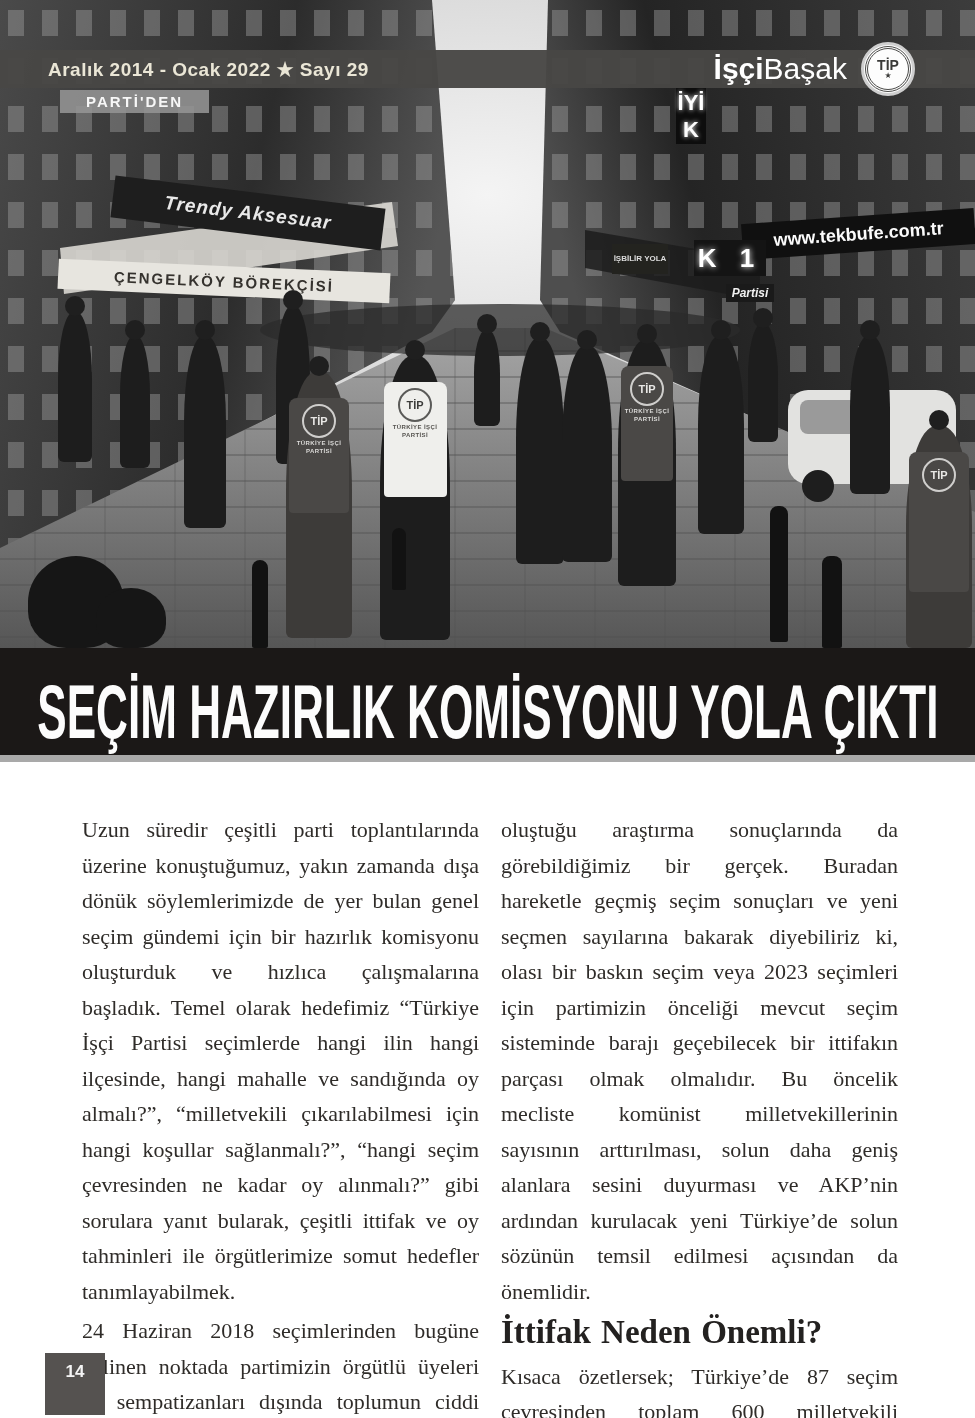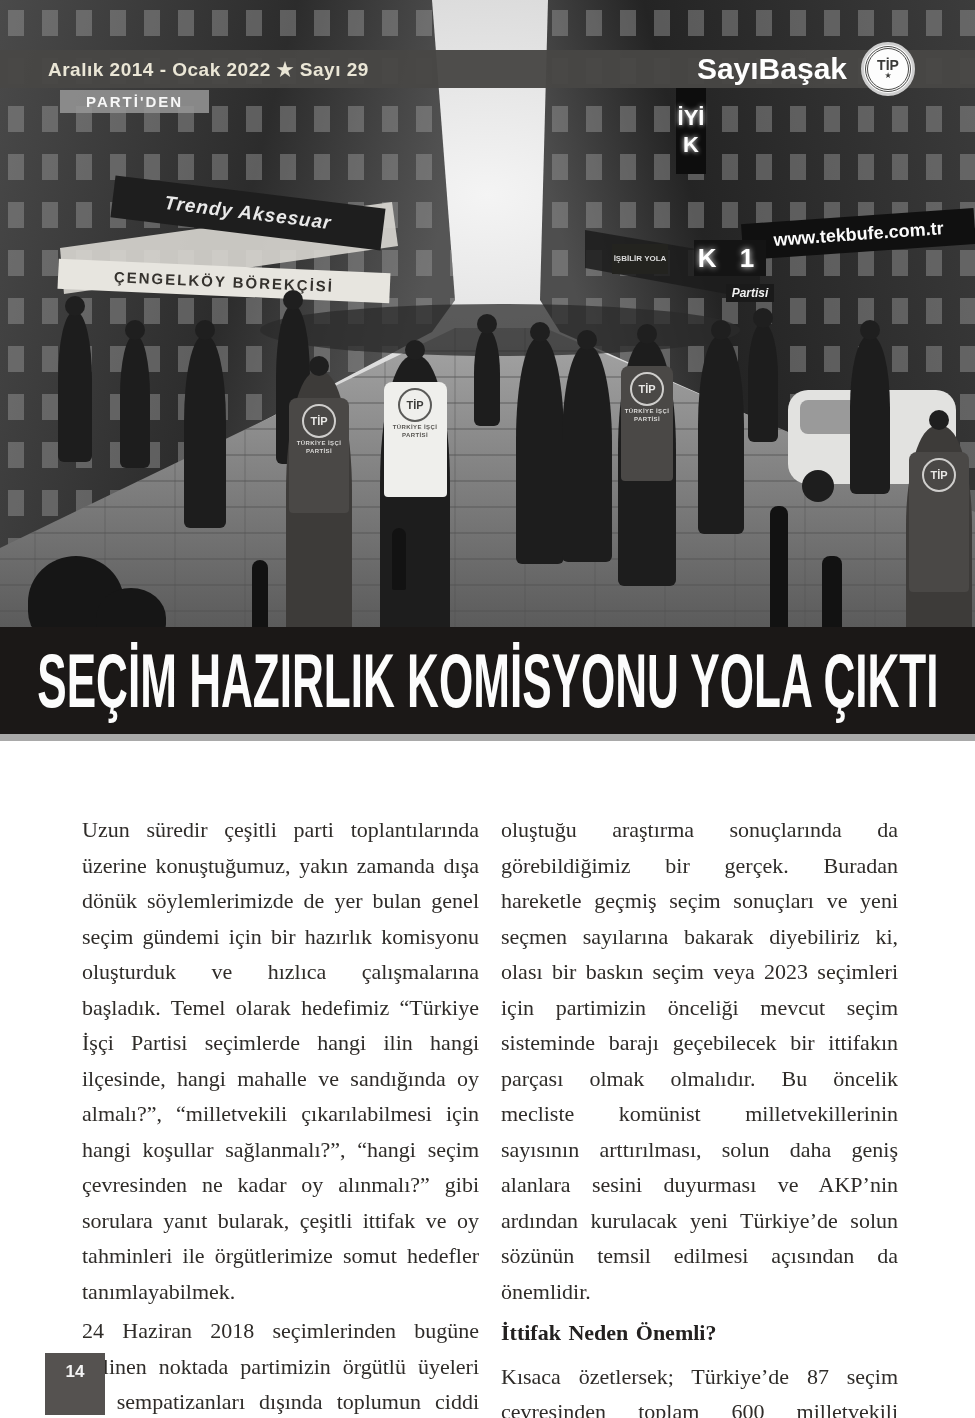--- a/index.html
+++ b/index.html
@@ -19,21 +19,21 @@
   .sign-tekbufe{left:742px;top:216px;width:233px;height:36px;background:#101010;color:#fbfbfb;
         transform:rotate(-4deg);font-size:18px;font-weight:bold;}
   .sign-k1{left:694px;top:240px;width:72px;height:36px;background:#141414;color:#ffffff;
         font-size:26px;font-weight:bold;letter-spacing:8px;text-shadow:0 0 6px #fff;}
   .sign-erikli{left:726px;top:284px;width:48px;height:18px;background:#1a1a1a;color:#f0f0f0;
         font-size:12px;font-weight:bold;font-style:italic;}
   .sign-isbilir{left:612px;top:244px;width:56px;height:30px;background:#23231f;color:#ddd;
         font-size:8px;font-weight:bold;text-align:center;line-height:1.2;}
   .sign-iyik{left:676px;top:88px;width:30px;background:#0d0d0d;color:#fdfdfd;
         font-size:22px;font-weight:bold;line-height:27px;text-align:center;
-        word-break:break-all;padding:16px 0;text-shadow:0 0 5px #fff;}
+        word-break:break-all;padding:1px 0;text-shadow:0 0 5px #fff;}
 
   .person{position:absolute;background:#1d1d1d;border-radius:45% 45% 6px 6px;}
   .person::before{content:"";position:absolute;left:50%;top:-16px;transform:translateX(-50%);
         width:20px;height:20px;border-radius:50%;background:#1f1f1f;}
   .person.light{background:#3d3b39;}
   .vest{position:absolute;left:5%;top:26px;width:90%;height:115px;background:#efefec;
         border-radius:8px 8px 4px 4px;display:flex;flex-direction:column;align-items:center;
         justify-content:flex-start;gap:2px;padding-top:6px;box-sizing:border-box;}
   .vest.dark{background:#4a4846;color:#ddd;}
   .vest-logo{width:30px;height:30px;border-radius:50%;border:2px solid #5a5a58;color:#3c3c3a;
@@ -46,48 +46,48 @@
   .bollard{position:absolute;background:#121212;border-radius:8px 8px 2px 2px;}
   .trash{position:absolute;background:#161616;border-radius:50% 50% 40% 40%;}
 
   
   .masthead{position:absolute;left:0;top:50px;width:975px;height:38px;
         background:rgba(72,71,69,0.96);display:flex;align-items:center;
         font-family:"Liberation Sans", sans-serif;}
   .issue-info{margin-left:48px;color:#eae6d6;font-size:19px;font-weight:bold;letter-spacing:.5px;}
   .brand{position:absolute;right:128px;top:2px;color:#ffffff;font-size:30px;}
   .brand b{font-weight:800;}
-  .brand span{font-weight:700;}
+  .brand span{font-weight:400;}
   .tip-logo{position:absolute;right:60px;top:-8px;width:54px;height:54px;border-radius:50%;
         background:#fdfdfd;border:3px solid #cfcfcf;box-sizing:border-box;
         display:flex;align-items:center;justify-content:center;}
   .tip-logo .ring{width:40px;height:40px;border-radius:50%;border:3px double #4a4a48;
         display:flex;flex-direction:column;align-items:center;justify-content:center;}
   .tip-logo .tip-txt{font-family:"Liberation Sans", sans-serif;font-weight:800;
         font-size:14px;color:#3a3a38;line-height:1;}
   .tip-logo .tip-star{font-size:8px;color:#3a3a38;line-height:1;}
 
   .section-badge{position:absolute;left:60px;top:90px;padding:3px 26px;
         background:rgba(148,148,148,0.88);color:#f7f7f7;
         font-family:"Liberation Sans", sans-serif;font-size:15px;font-weight:bold;letter-spacing:2px;}
 
   
-  .headline-band{position:absolute;left:0;top:627px;width:975px;height:107px;background:#1b1817;
-        border-bottom:7px solid #a9a9a9;display:flex;align-items:center;justify-content:center;
+  .headline-band{position:absolute;left:0;top:648px;width:975px;height:107px;background:#1b1817;
+        border-bottom:7px solid #a9a9a9;display:flex;align-items:flex-end;justify-content:center;
         box-sizing:content-box;}
   .headline-band h1{margin:0;color:#fcfcfc;font-family:"Liberation Sans", sans-serif;
         font-weight:800;font-size:76px;white-space:nowrap;transform:scaleX(0.58);
         transform-origin:center;letter-spacing:0;}
 
   
   .article{position:absolute;left:82px;top:812px;width:816px;display:flex;gap:22px;
         color:#2f2c29;}
   .col{width:397px;font-size:22px;line-height:35.5px;text-align:justify;word-spacing:2px;}
   .col p{margin:0 0 4px 0;}
-  .col h2{font-size:22px;margin:6px 0 8px 0;color:#232120;}
+  .col h2{font-size:33px;margin:6px 0 8px 0;color:#232120;}
 
   
   .page-num{position:absolute;left:45px;top:1353px;width:60px;height:62px;background:#555250;
         color:#f4f4f4;font-family:"Liberation Sans", sans-serif;font-size:17px;font-weight:bold;
         display:flex;justify-content:center;padding-top:9px;box-sizing:border-box;}
 </style>
 </head>
 <body>
 
 <div class="page">
@@ -186,21 +186,21 @@
     <div class="bollard" style="left:822px;top:556px;width:20px;height:92px;"></div>
     <div class="bollard" style="left:252px;top:560px;width:16px;height:88px;"></div>
     <div class="bollard" style="left:392px;top:528px;width:14px;height:62px;"></div>
     <div class="trash" style="left:28px;top:556px;width:96px;height:92px;"></div>
     <div class="trash" style="left:96px;top:588px;width:70px;height:60px;"></div>
   </div>
 
   <div class="masthead">
     <div class="issue-info">Aralık 2014 - Ocak 2022 ★ Sayı 29</div>
     <div class="brand">
-      <b>Sayı</b><span>Başak</span>
+      <b>İşçi</b><span>Başak</span>
     </div>
     <div class="tip-logo">
       <div class="ring">
         <div class="tip-txt">TİP</div>
         <div class="tip-star">★</div>
       </div>
     </div>
   </div>
   <div class="section-badge">PARTİ'DEN</div>
 

